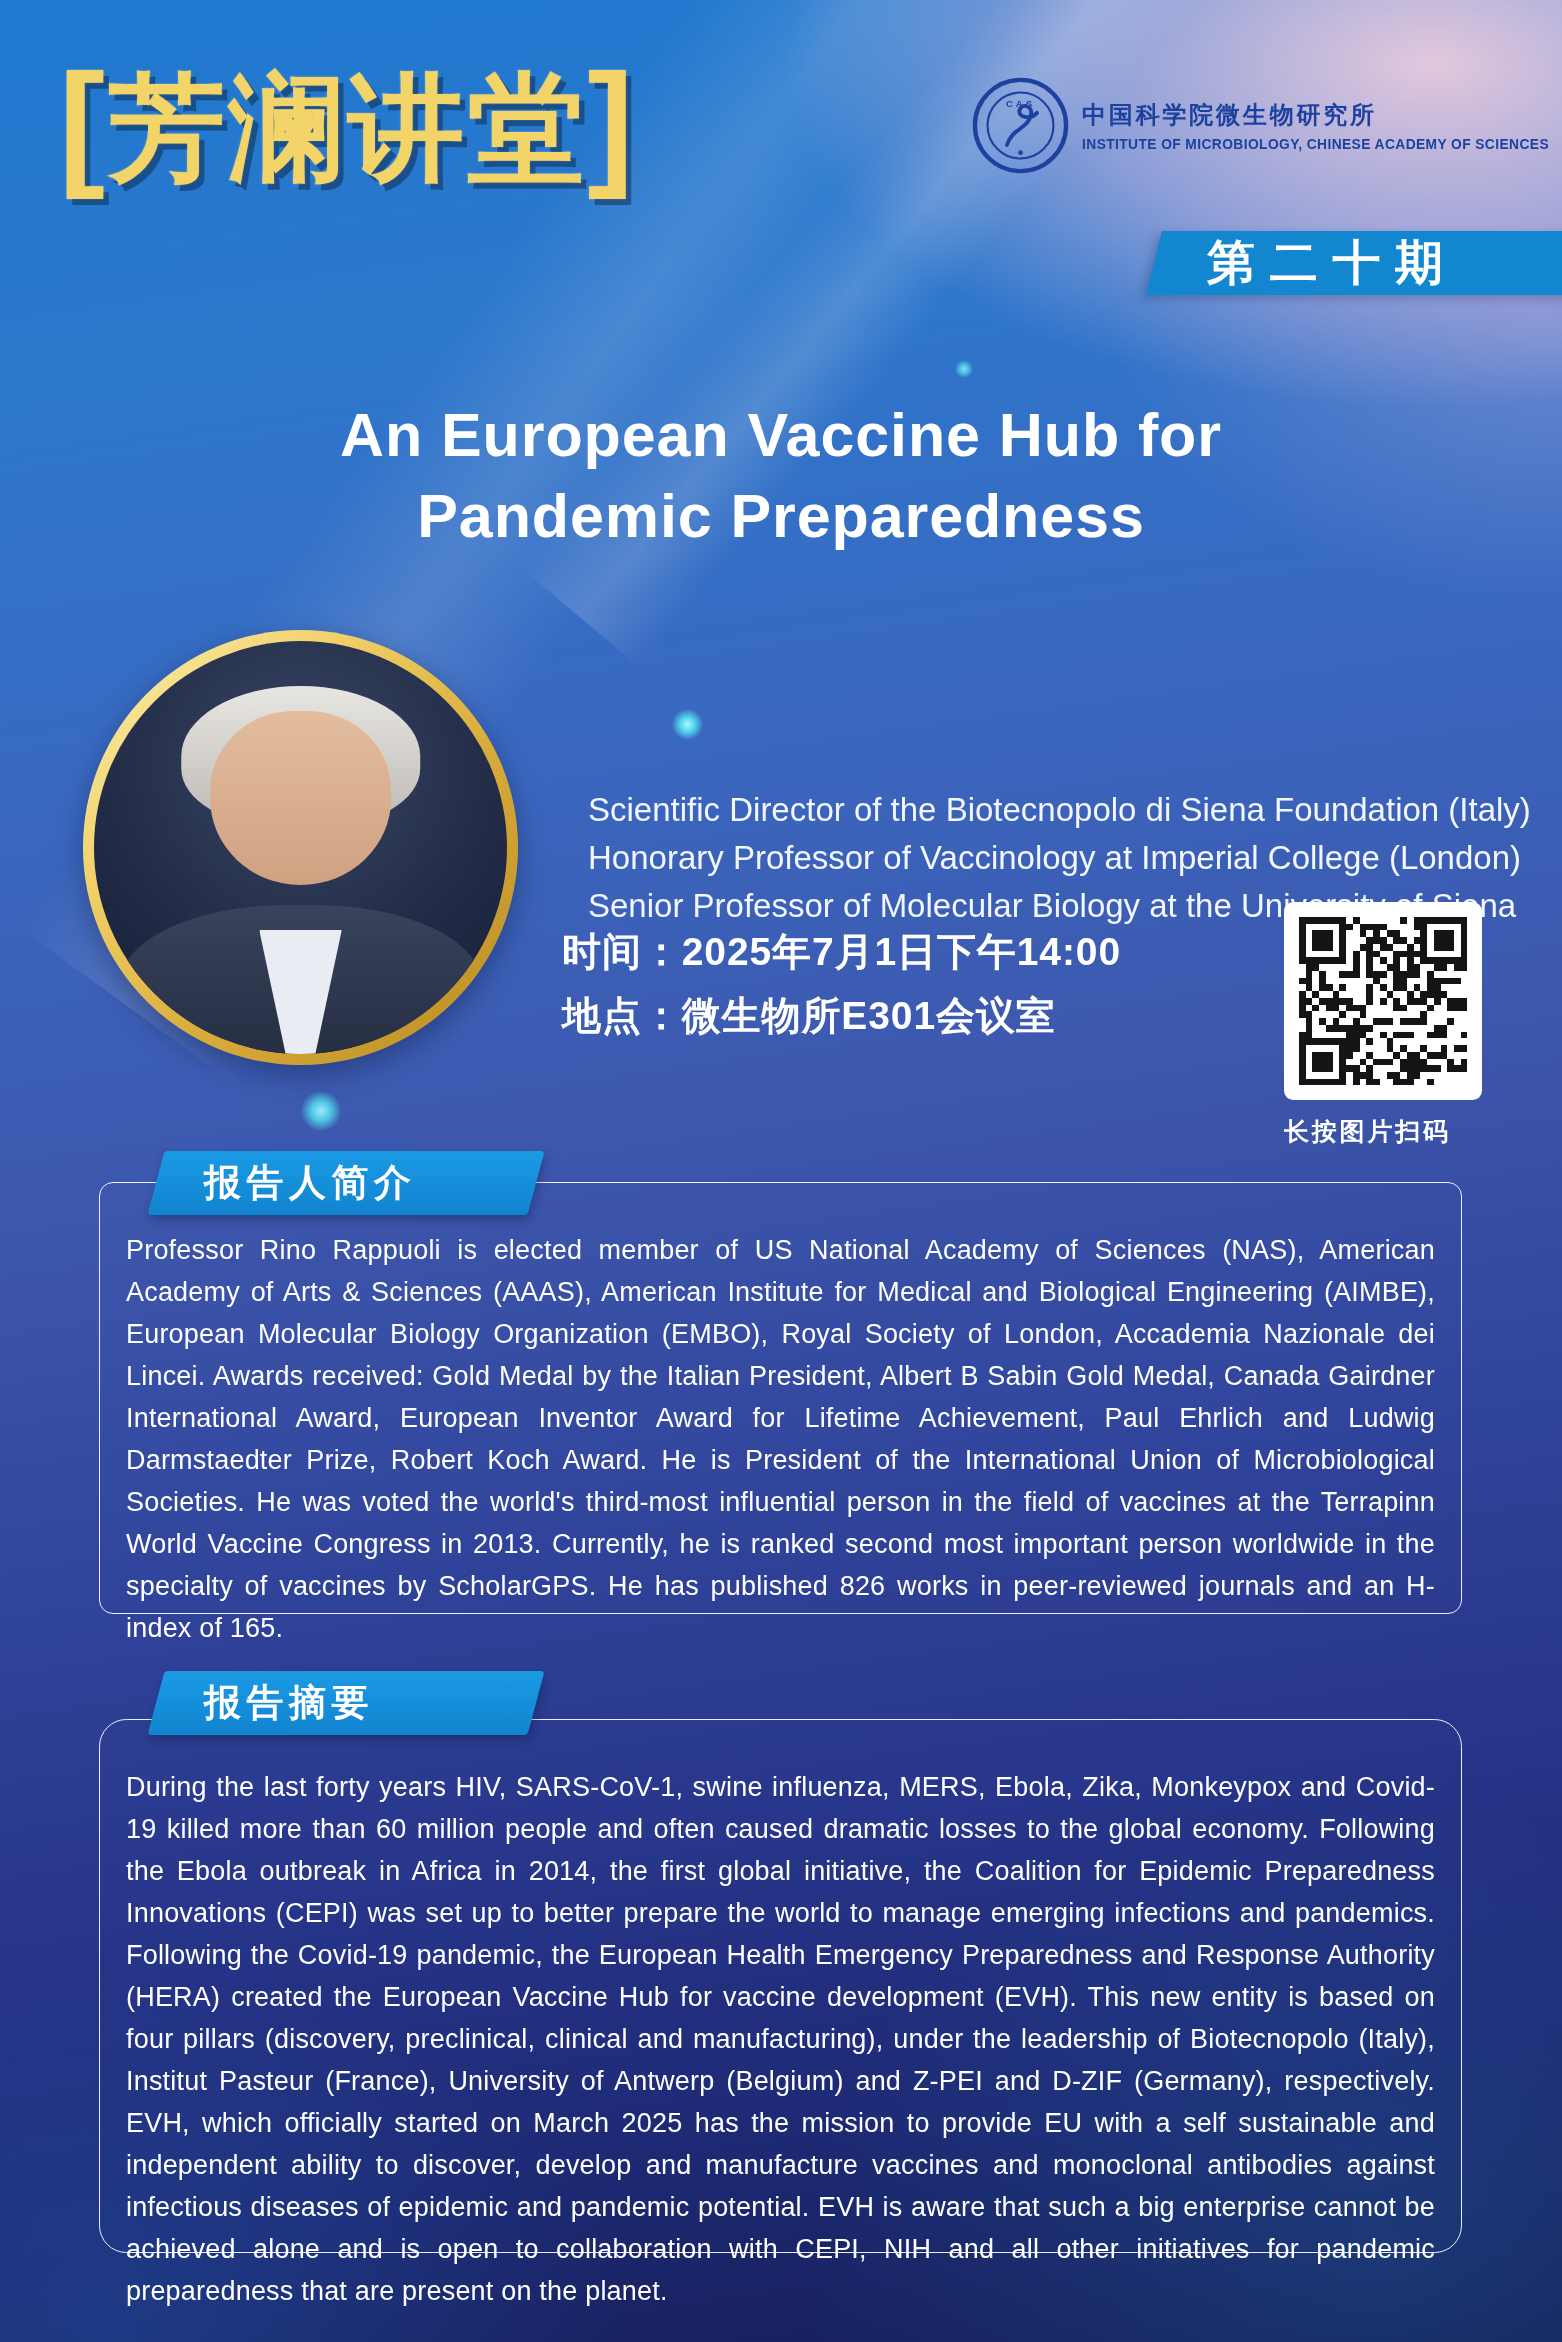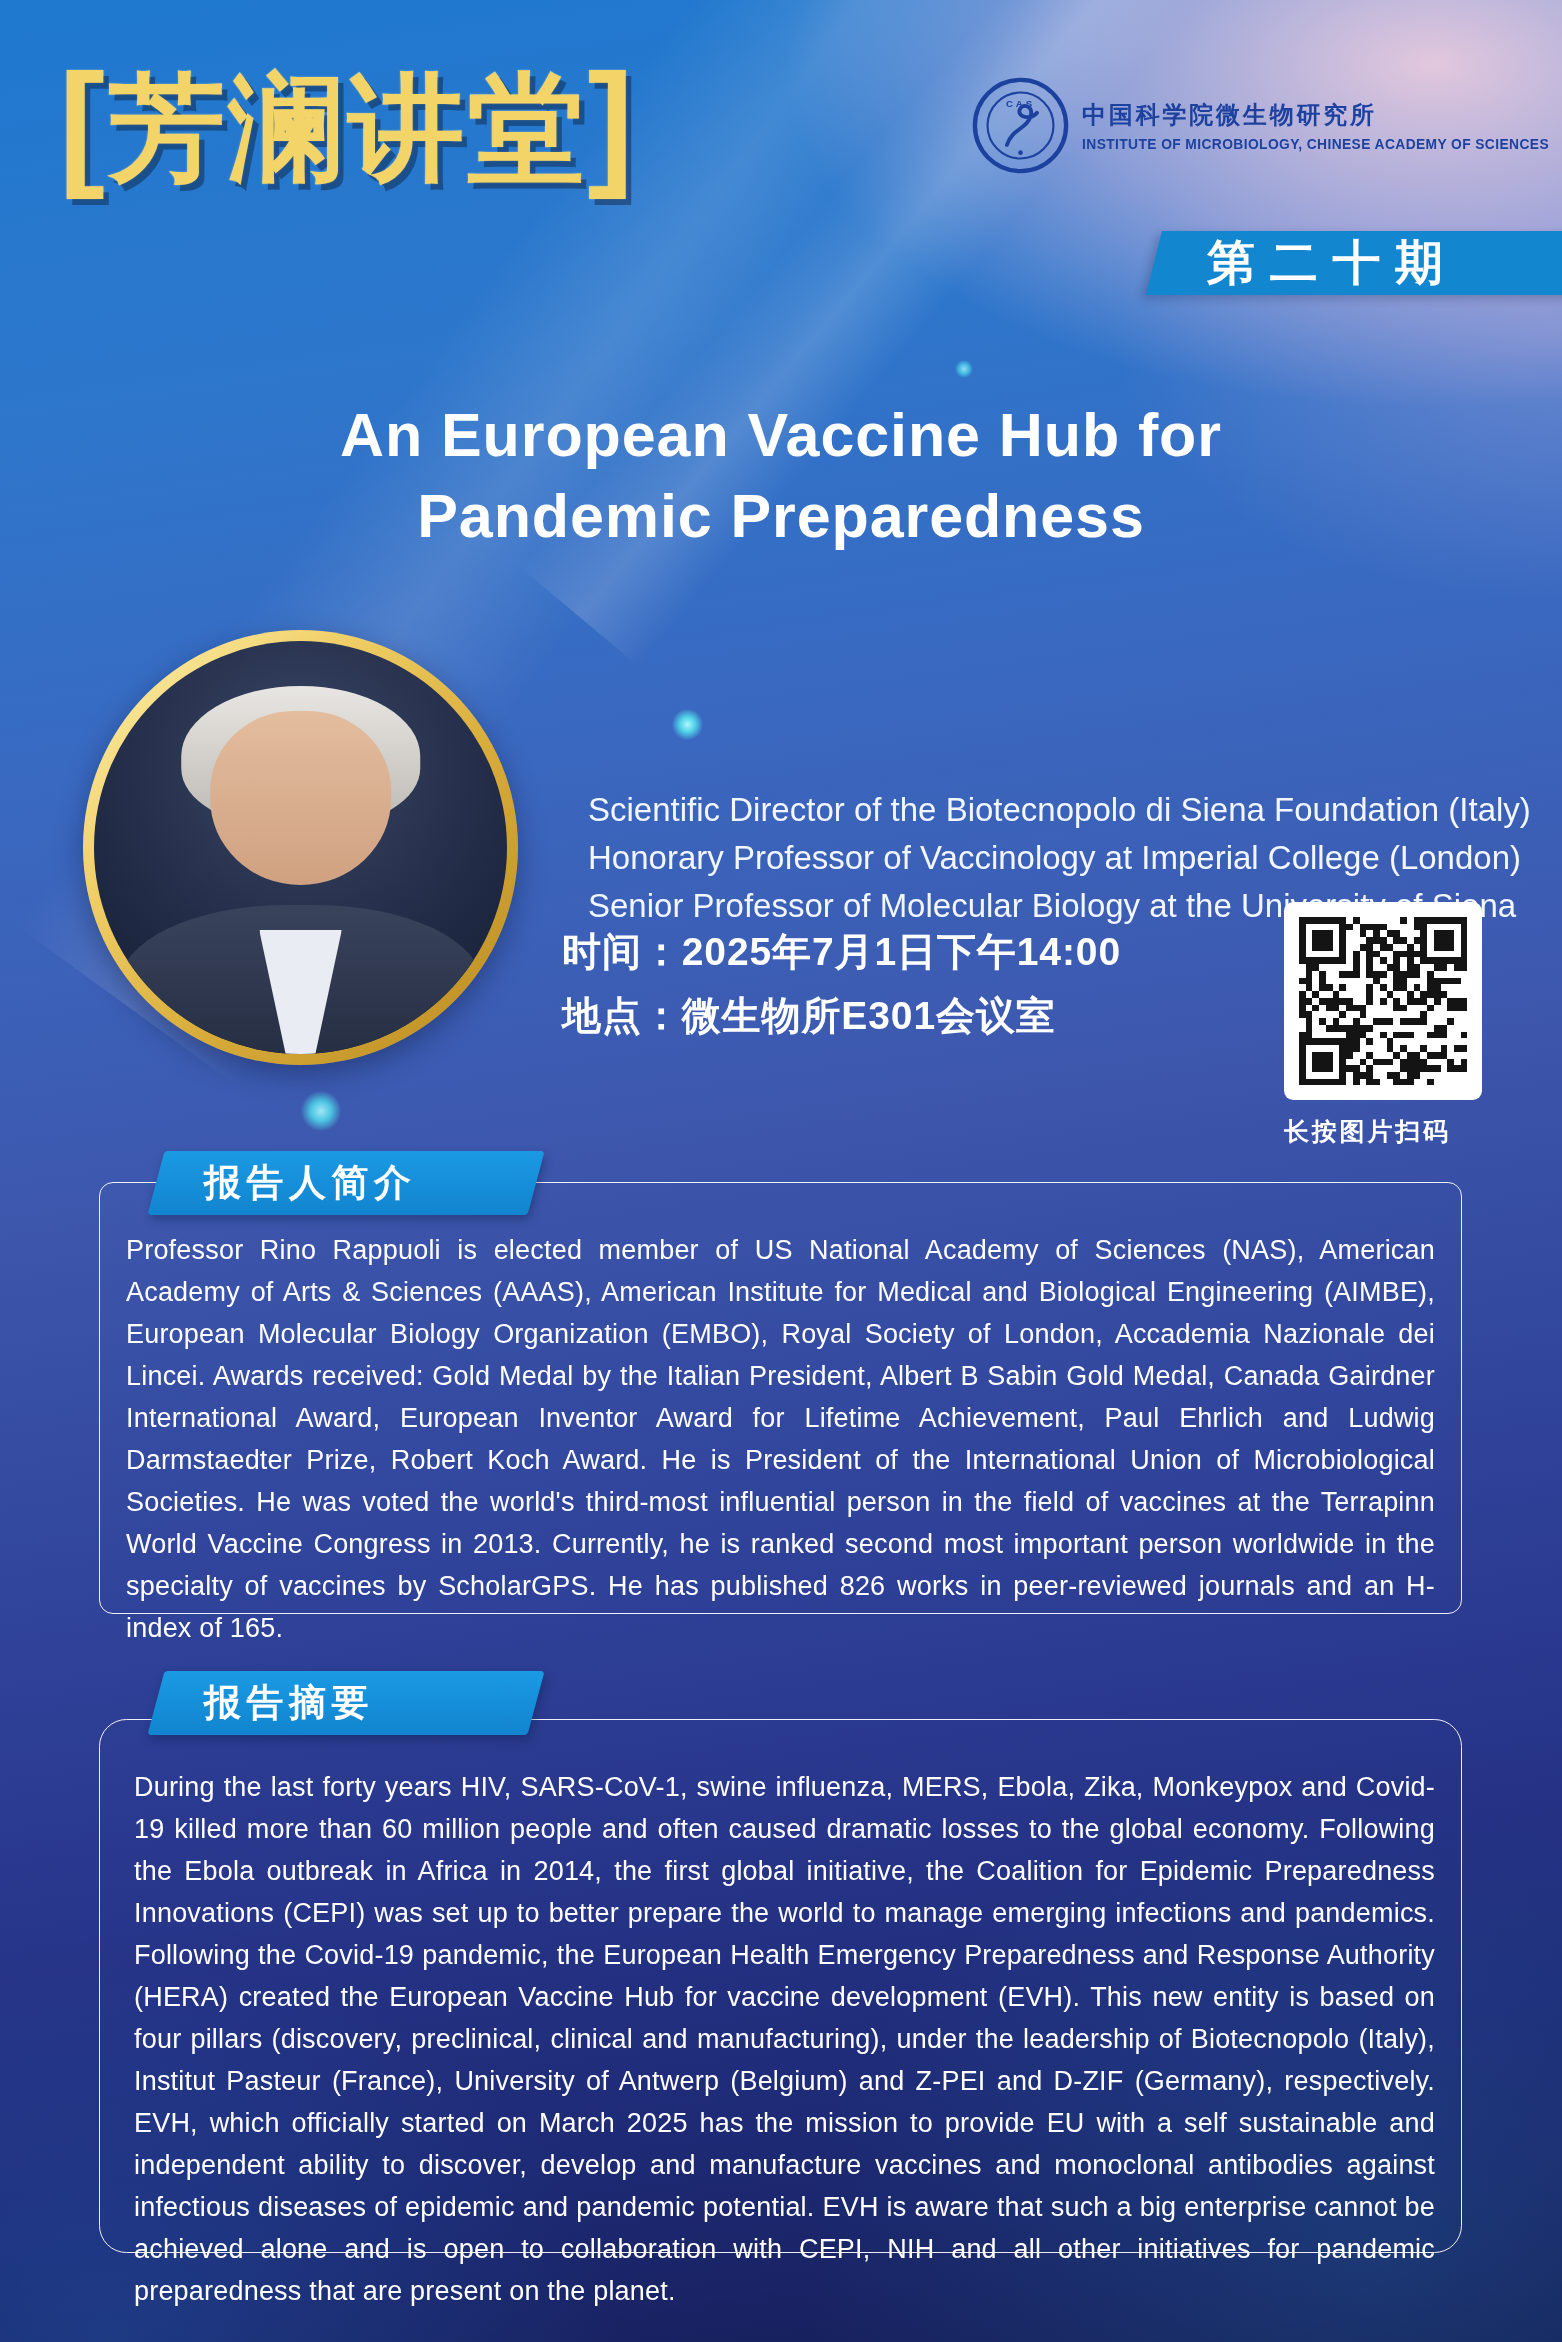--- a/index.html
+++ b/index.html
@@ -90,21 +90,21 @@
   .qr-box{ width:198px; height:198px; background:#fff; border-radius:9.2px; padding:14.7px; }
   .qr-box svg{ width:100%; height:100%; display:block; }
   .qr-caption{ margin-top:14.7px; color:#fff; font-size:25px; font-weight:700; letter-spacing:2.8px; }
 
   
   .section-box{
     position:absolute; left:99px; width:1363px;
     border:1.8px solid rgba(255,255,255,.92); border-radius:27.5px;
   }
   .section-box.bio{ top:1182px; height:432px;border-radius:14px; }
-  .section-box.abstract{ top:1719px; height:534px;padding-left:8px; }
+  .section-box.abstract{ top:1719px; height:534px; }
 
   .section-tab{
     position:absolute; left:156px; width:380px; height:64px;
     background:linear-gradient(180deg,#1b9ae4,#1184cf); transform:skewX(-15deg);
     border-radius:3.7px; box-shadow:2.8px 4.6px 9.2px rgba(8,25,60,.35); z-index:2;
   }
   .section-tab.bio{ top:1151px; }
   .section-tab.abstract{ top:1671px; }
   .section-tab .inner{
     transform:skewX(15deg); height:100%; display:flex; align-items:center;

